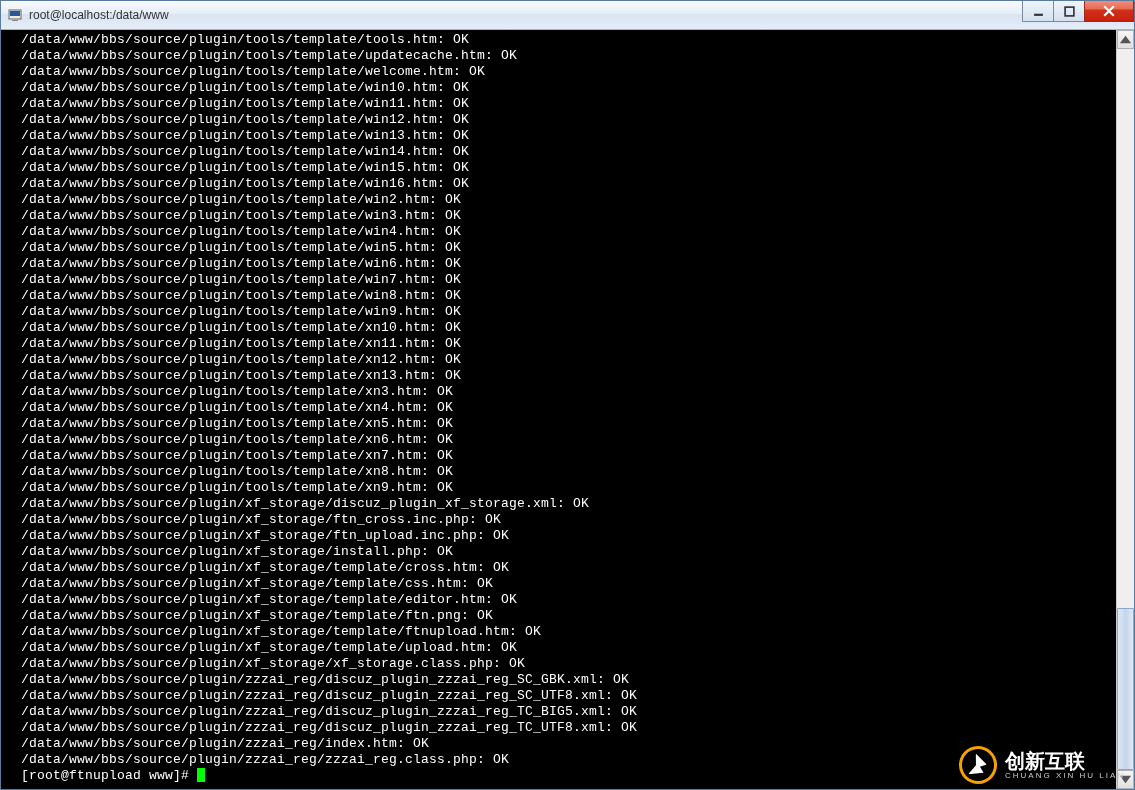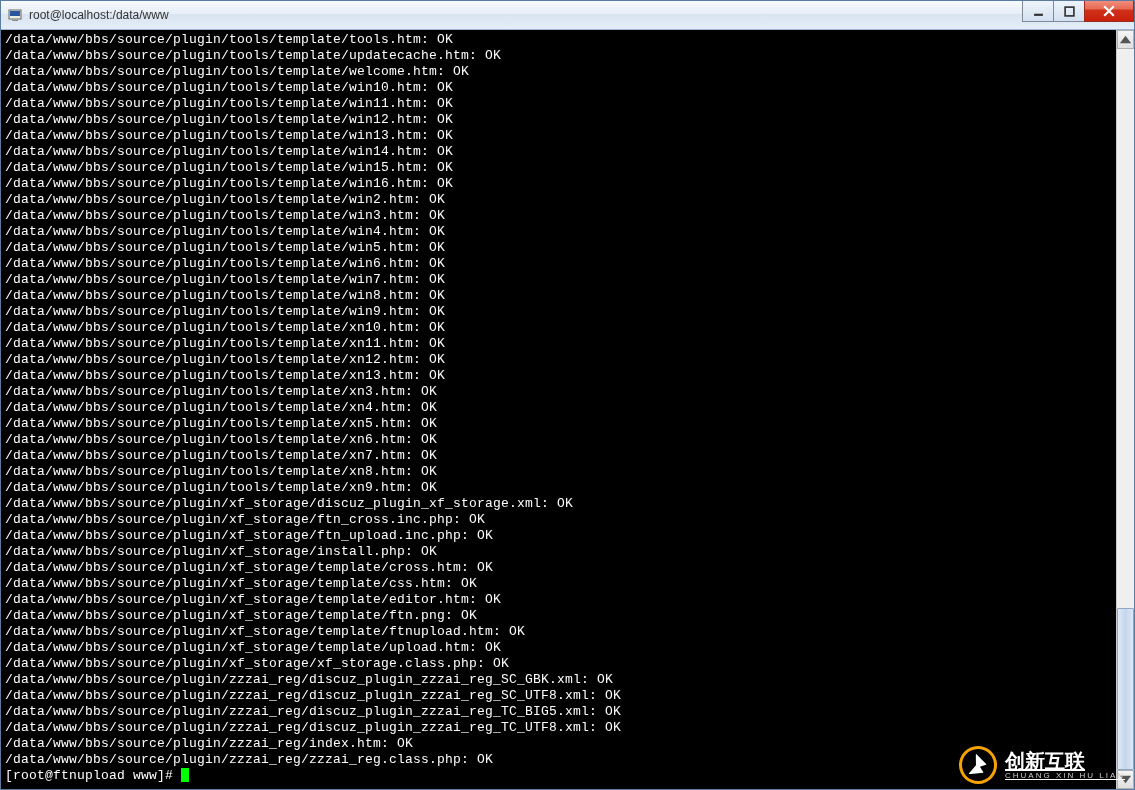--- a/index.html
+++ b/index.html
@@ -79,20 +79,21 @@
     flex: 1;
     background: #000;
     color: #fff;
     font-family: "Courier New", monospace;
     font-size: 13px;
     line-height: 16px;
     padding: 2px 0 2px 4px;
     white-space: pre;
     overflow: auto;
     letter-spacing: 0.2px;
+    margin-left: 16px;
   }
   .scrollbar {
     width: 17px;
     background: #e9e9e9;
     display: flex;
     flex-direction: column;
     border-left: 1px solid #ccc;
   }
   .sb-btn {
     height: 17px;
@@ -124,21 +125,20 @@
   }
   .watermark {
     position:absolute;
     right:10px;
     bottom:6px;
     display:flex;
     align-items:center;
     color:#fff;
     font-family:"Microsoft YaHei","PingFang SC",sans-serif;
     pointer-events:none;
-    text-decoration:underline;
   }
   .wm-logo{
     width:38px;height:38px;
     border:3px solid #f5a100;
     border-radius:50%;
     transform:rotate(20deg);
     position:relative;
     margin-right:8px;
     box-sizing:border-box;
   }

